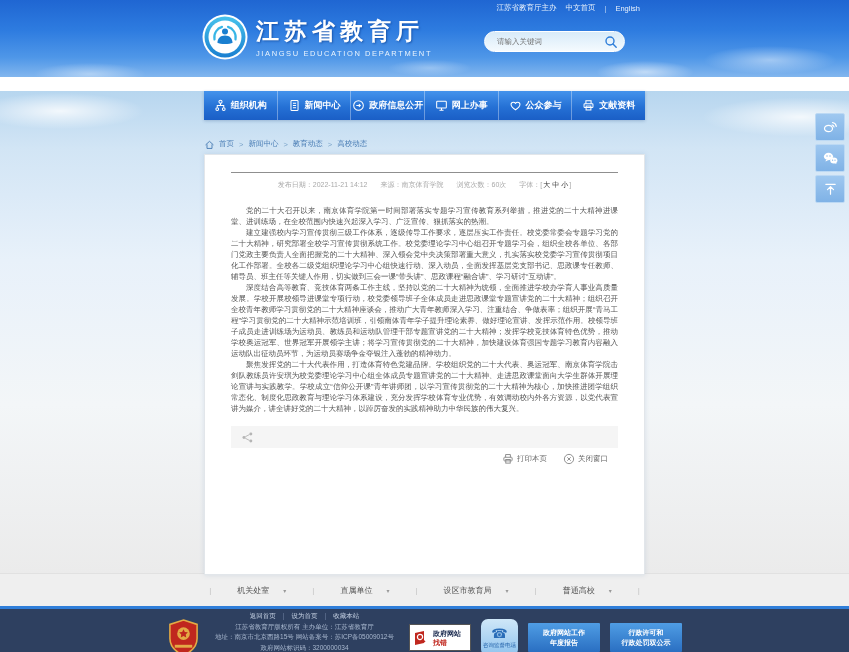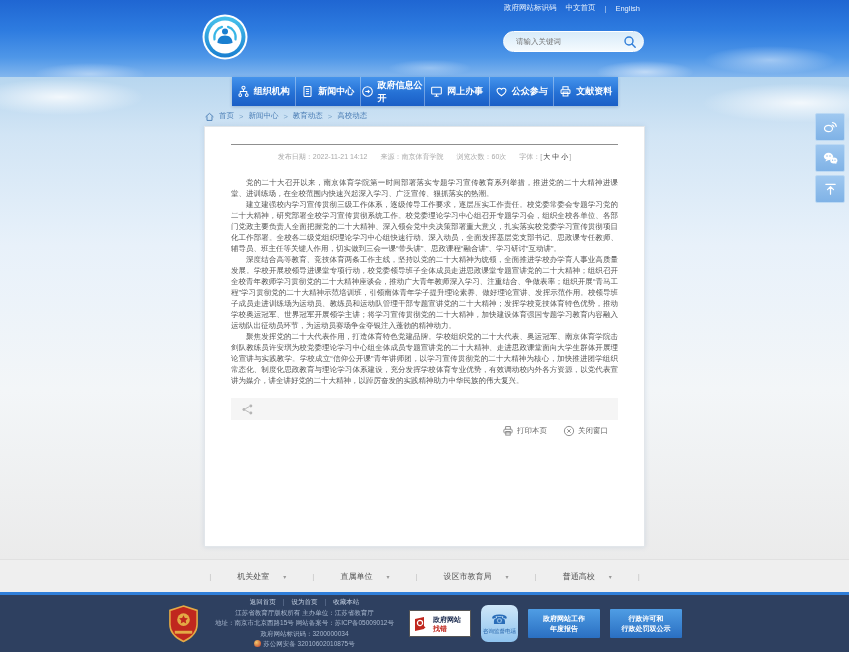--- a/index.html
+++ b/index.html
@@ -12,34 +12,34 @@
     background:
       radial-gradient(70px 16px at 645px 72px, rgba(255,255,255,.55), transparent 70%),
       radial-gradient(95px 20px at 770px 60px, rgba(255,255,255,.45), transparent 70%),
       radial-gradient(80px 16px at 90px 74px, rgba(255,255,255,.4), transparent 70%),
       radial-gradient(60px 12px at 430px 68px, rgba(255,255,255,.3), transparent 70%); }
   .topbar { position:absolute; top:3px; right:209px; display:flex; align-items:center; gap:9px; font-size:7.5px; color:#e8f1fc; z-index:3; }
   .topbar .sep { color:#bcd6f4; }
   .logo-row { position:absolute; left:202px; top:14px; display:flex; align-items:center; gap:8px; z-index:3; }
   .logo-cn { font-size:23px; font-weight:bold; color:#fff; letter-spacing:5px; text-shadow:1px 1px 2px rgba(0,50,130,.55); font-family:"Liberation Serif","DejaVu Serif",serif; }
   .logo-en { font-size:7.5px; color:#e9f3fd; letter-spacing:1.6px; margin-top:2px; }
-  .search-pill { position:absolute; left:503px; top:31px; width:141px; height:21px; border:1px solid #fff; border-radius:11px;
+  .search-pill { position:absolute; left:484px; top:31px; width:141px; height:21px; border:1px solid #fff; border-radius:11px;
     background:linear-gradient(180deg,#d8ebf9,#f4fafe); display:flex; align-items:center; padding:0 5px 0 12px; z-index:3; }
   .search-pill input { flex:1; border:0; background:transparent; outline:none; font-size:7.5px; color:#666; font-family:inherit; }
   .search-btn { width:16px; height:16px; border:0; background:transparent; cursor:pointer; display:flex; align-items:center; justify-content:center; }
 
   
   .mid { height:482px; position:relative;
     background:linear-gradient(180deg,#b7d6ef 0%,#d2e5f5 12%,#e8f1fa 35%,#f3f6f8 65%,#ebebeb 100%); }
   .mid::before { content:""; position:absolute; inset:0 0 60% 0; pointer-events:none;
     background:
       radial-gradient(120px 26px at 60px 20px, rgba(255,255,255,.8), transparent 70%),
       radial-gradient(140px 28px at 800px 26px, rgba(255,255,255,.8), transparent 70%); }
 
-  .nav { width:386px; margin:0 auto; height:29px; display:flex; position:relative; z-index:2;
+  .nav { width:441px; margin:14px auto; height:29px; display:flex; position:relative; z-index:2;
     background:linear-gradient(180deg,#4493ec 0%,#2571d5 55%,#1a5ec6 100%); box-shadow:0 1px 3px rgba(20,60,120,.25); }
   .nav-item { flex:1; display:flex; align-items:center; justify-content:center; gap:4px; color:#fff;
     font-size:9px; font-weight:bold; border-right:1px solid rgba(255,255,255,.35); cursor:pointer; }
   .nav-item:last-child { border-right:0; }
 
   .breadcrumb { width:441px; margin:0 auto; height:20px; display:flex; align-items:center; gap:4px;
     font-size:7.5px; color:#4a7db5; position:relative; z-index:2; }
   .breadcrumb .bsep { color:#7aa3c9; margin:0 1px; }
   .crumb { cursor:pointer; }
 
@@ -85,21 +85,21 @@
   .floater { height:28px; background:linear-gradient(180deg,#9fc8f0,#7fb2e6); border:1px solid #bcd9f4; border-radius:2px;
     display:flex; align-items:center; justify-content:center; cursor:pointer; }
 
   svg { display:block; }
 </style>
 </head>
 <body>
 
 <div class="hero" data-interactable="false">
   <div class="topbar" data-interactable="false">
-    <span data-interactable="false">政府网站标识码</span>
+    <span data-interactable="false">江苏省教育厅主办</span>
     <span data-interactable="true">中文首页</span>
     <span class="sep" data-interactable="false">|</span>
     <span data-interactable="true">English</span>
   </div>
 
   <div class="logo-row" data-interactable="true">
     <span data-interactable="false">
       <svg width="46" height="46" viewBox="0 0 46 46">
         <defs>
             <linearGradient id="lg" x1="0" y1="0" x2="0" y2="1">
@@ -109,20 +109,24 @@
           </defs>
         <circle cx="23" cy="23" r="22.5" fill="#fff"></circle>
         <circle cx="23" cy="23" r="20.5" fill="url(#lg)"></circle>
         <circle cx="23" cy="23" r="16.5" fill="#fff"></circle>
         <circle cx="23" cy="17.5" r="3" fill="#1a7fd0"></circle>
         <path d="M23 21.5c-4.6 0-7.4 2.8-7.6 7.2 2.6 1.8 12.6 1.8 15.2 0-.2-4.4-3-7.2-7.6-7.2z" fill="#1a7fd0"></path>
         <path d="M12.5 25.5c-1.2-6 2.6-11.2 7.5-12.6" stroke="#38b6e6" stroke-width="2.2" fill="none" stroke-linecap="round"></path>
         <path d="M33.5 25.5c1.2-6-2.6-11.2-7.5-12.6" stroke="#38b6e6" stroke-width="2.2" fill="none" stroke-linecap="round"></path>
       </svg>
     </span>
+    <div data-interactable="false">
+      <div class="logo-cn" data-interactable="false">江苏省教育厅</div>
+      <div class="logo-en" data-interactable="false">JIANGSU EDUCATION DEPARTMENT</div>
+    </div>
   </div>
 
   <div class="search-pill" data-interactable="false">
     <input type="text" data-interactable="true" placeholder="请输入关键词" style="">
     <button class="search-btn" data-interactable="true">
       <span data-interactable="false">
         <svg width="14" height="14" viewBox="0 0 14 14" fill="none">
           <circle cx="6" cy="6" r="4" stroke="#2f7ed9" stroke-width="1.4"></circle>
           <path d="M9 9l3.2 3.2" stroke="#2f7ed9" stroke-width="1.4" stroke-linecap="round"></path>
         </svg>

